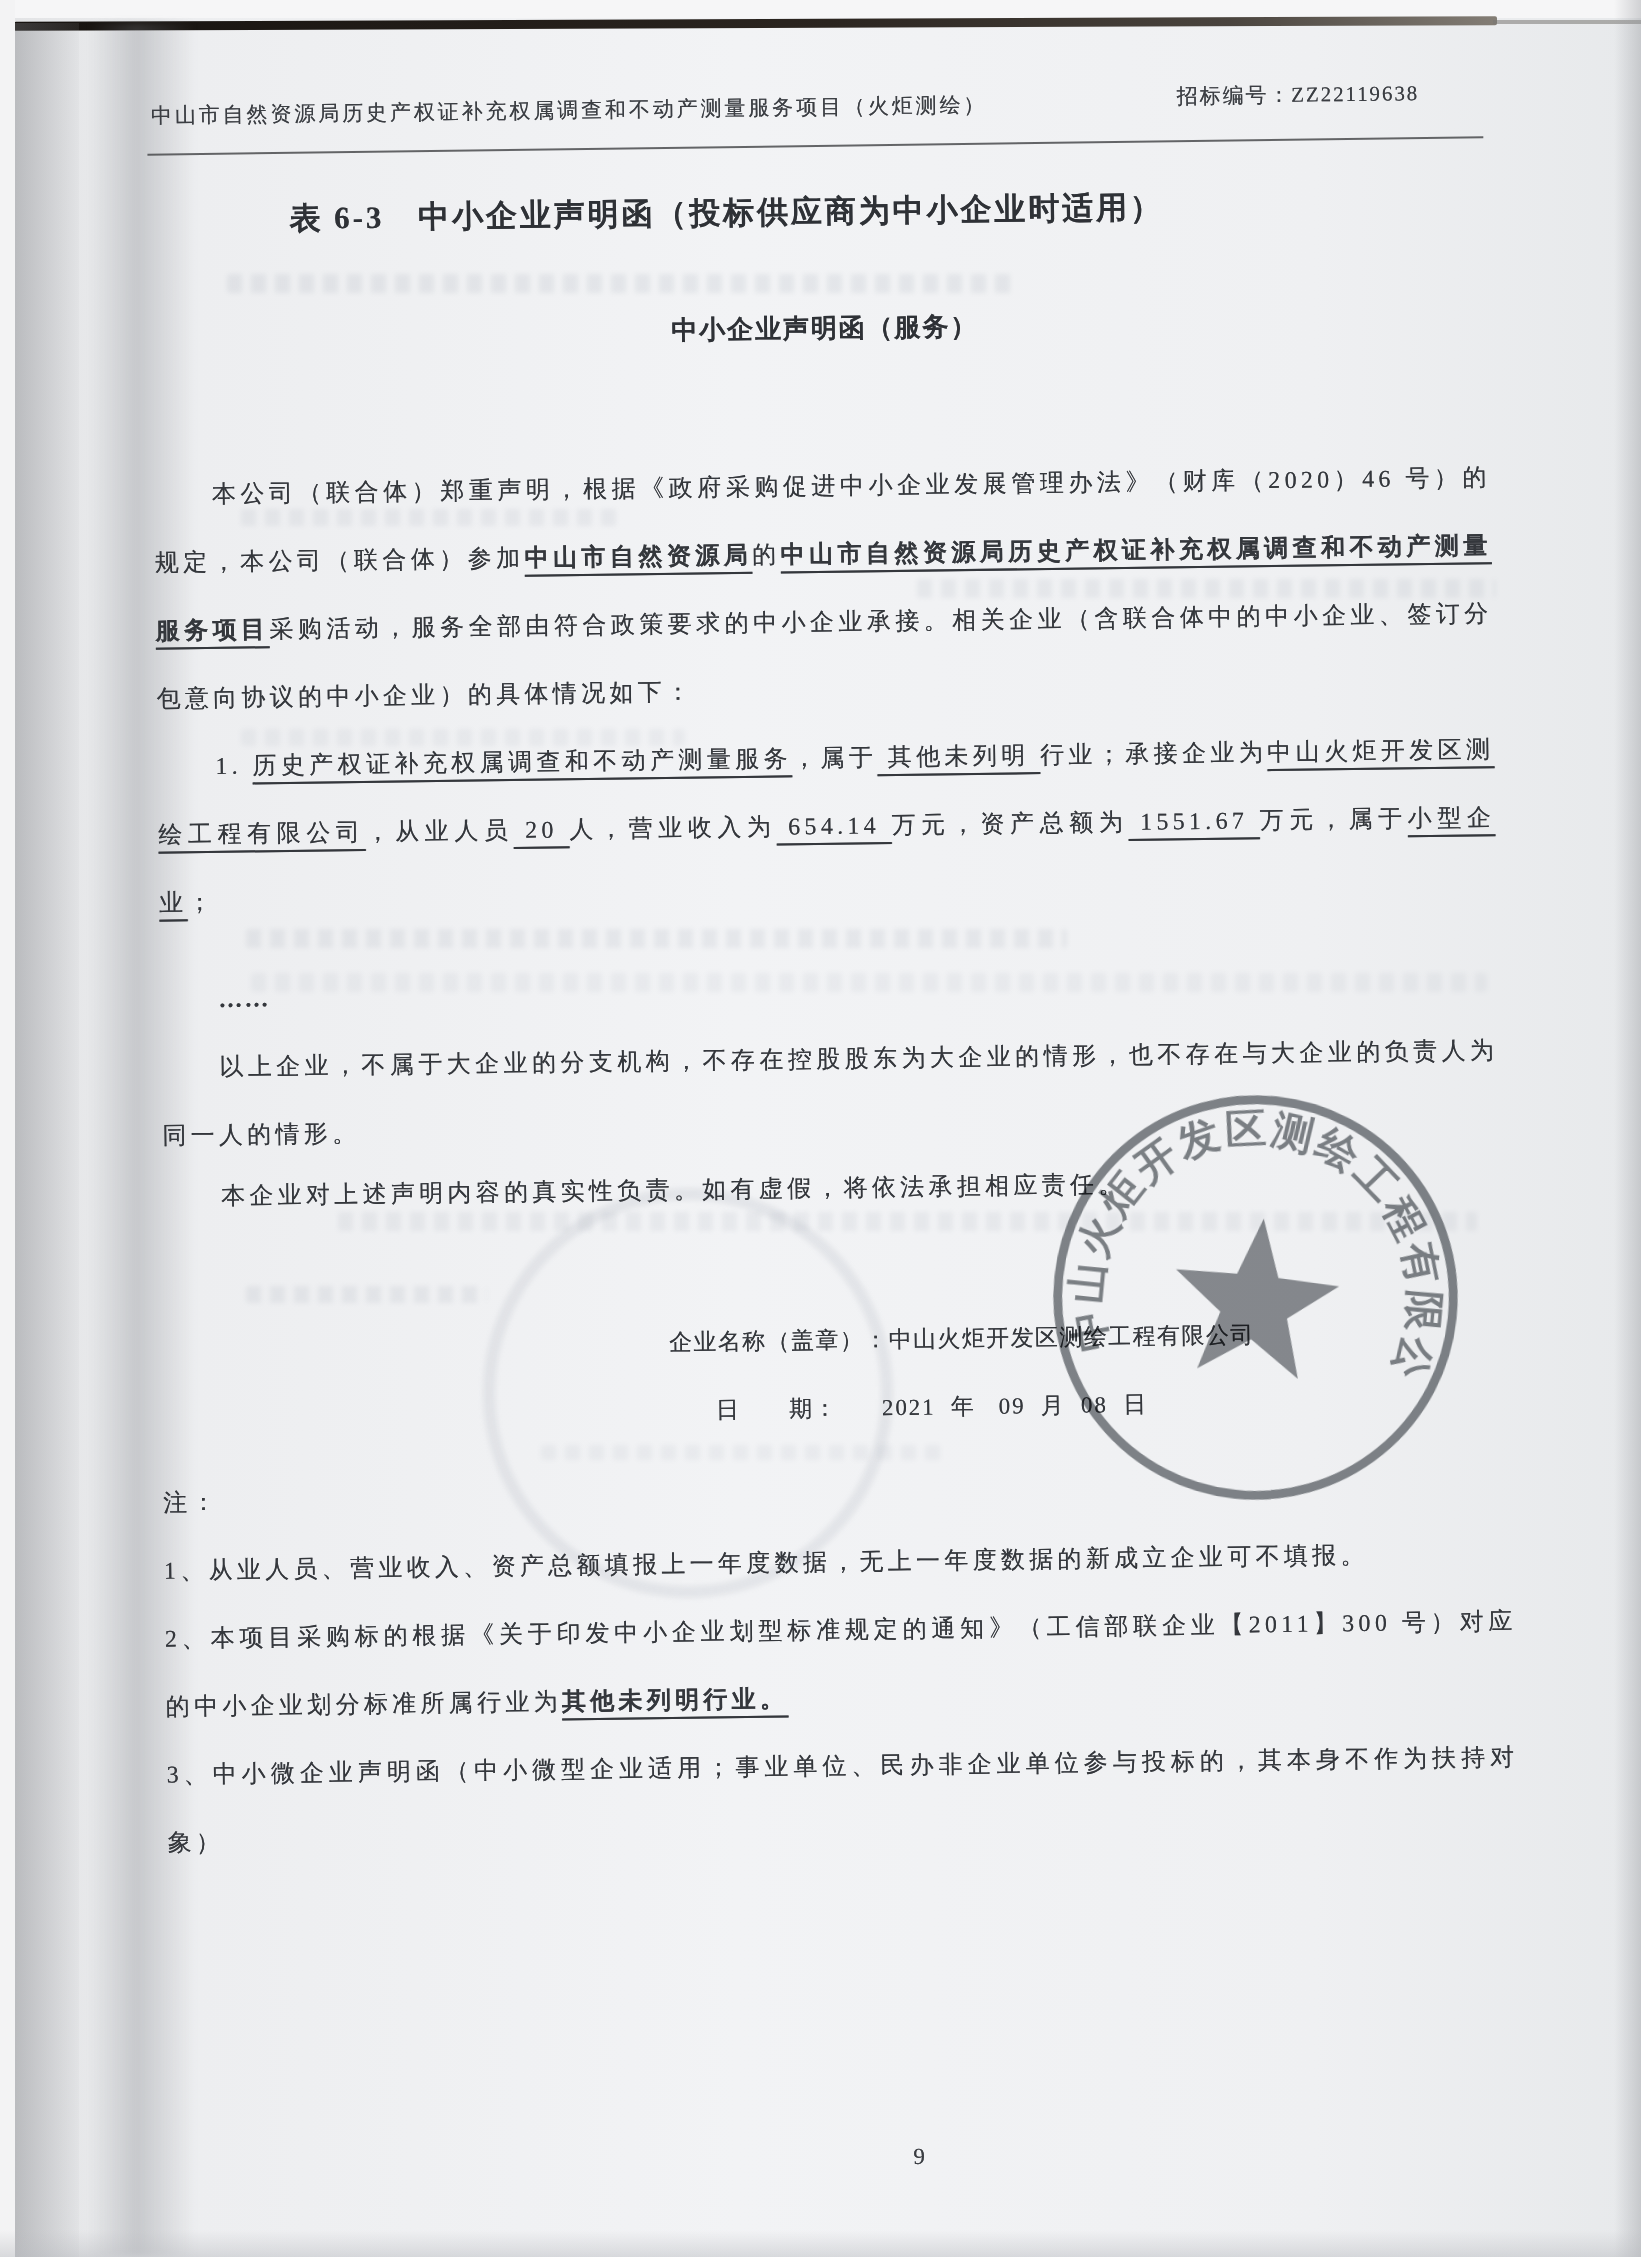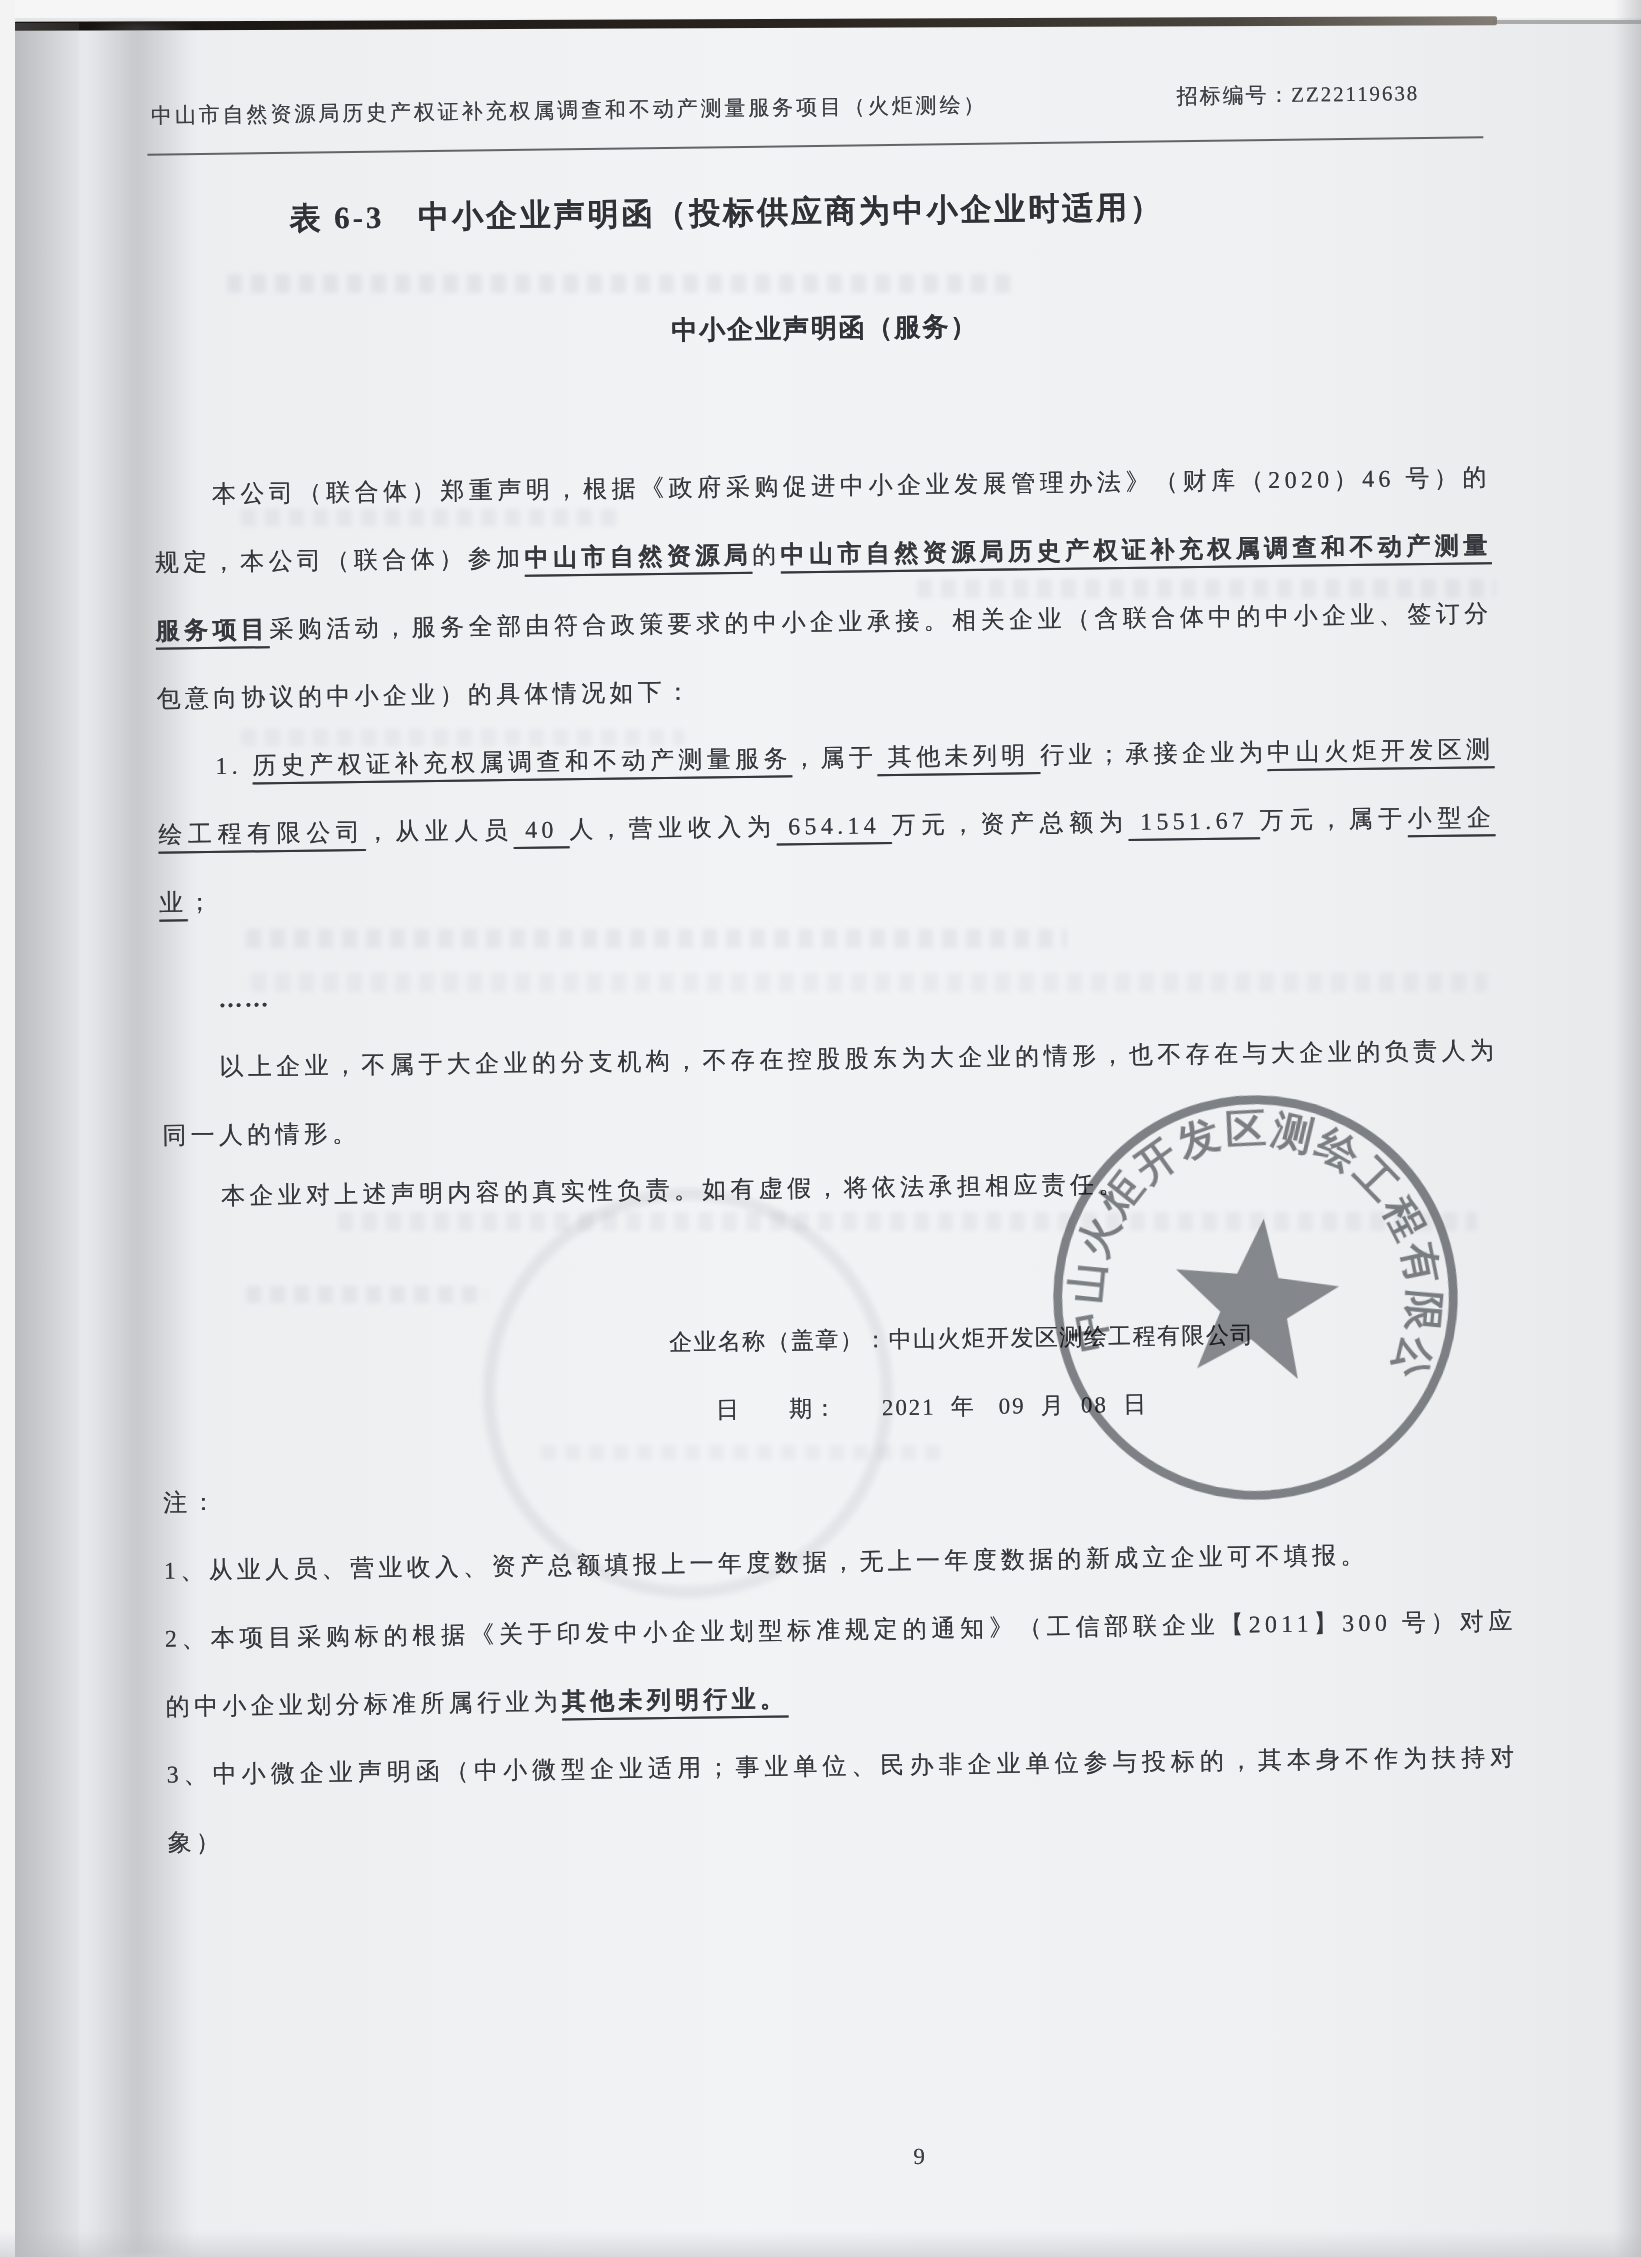--- a/index.html
+++ b/index.html
@@ -94,21 +94,21 @@
     <div class="hdr-left">中山市自然资源局历史产权证补充权属调查和不动产测量服务项目（火炬测绘）</div>
     <div class="hdr-right">招标编号：ZZ22119638</div>
     <div class="hdr-rule"></div>
 
     <div class="doc-title">表 6-3　中小企业声明函（投标供应商为中小企业时适用）</div>
     <div class="doc-subtitle">中小企业声明函（服务）</div>
 
     <div class="body-block">
       <p><span>本公司（联合体）郑重声明，根据《政府采购促进中小企业发展管理办法》（财库（2020）46 号）的规定，本公司（联合体）参加</span><span class="ul bold">中山市自然资源局</span><span>的</span><span class="ul bold">中山市自然资源局历史产权证补充权属调查和不动产测量服务项目</span><span>采购活动，服务全部由符合政策要求的中小企业承接。相关企业（含联合体中的中小企业、签订分包意向协议的中小企业）的具体情况如下：</span></p>
 
-      <p><span>1. </span><span class="ul">历史产权证补充权属调查和不动产测量服务</span><span>，属于</span><span class="ul"> 其他未列明 </span><span>行业；承接企业为</span><span class="ul">中山火炬开发区测绘工程有限公司</span><span>，从业人员</span><span class="ul"> 40 </span><span>人，营业收入为</span><span class="ul"> 654.14 </span><span>万元，资产总额为</span><span class="ul"> 1551.67 </span><span>万元，属于</span><span class="ul">小型企业</span><span>；</span></p>
+      <p><span>1. </span><span class="ul">历史产权证补充权属调查和不动产测量服务</span><span>，属于</span><span class="ul"> 其他未列明 </span><span>行业；承接企业为</span><span class="ul">中山火炬开发区测绘工程有限公司</span><span>，从业人员</span><span class="ul"> 20 </span><span>人，营业收入为</span><span class="ul"> 654.14 </span><span>万元，资产总额为</span><span class="ul"> 1551.67 </span><span>万元，属于</span><span class="ul">小型企业</span><span>；</span></p>
 
       <p class="ellipsis-line">……</p>
 
       <p>以上企业，不属于大企业的分支机构，不存在控股股东为大企业的情形，也不存在与大企业的负责人为同一人的情形。</p>
 
       <p class="resp">本企业对上述声明内容的真实性负责。如有虚假，将依法承担相应责任。</p>
     </div>
 
     <div class="sig-block">
       <div><span>企业名称（盖章）：</span><span>中山火炬开发区测绘工程有限公司</span></div>

